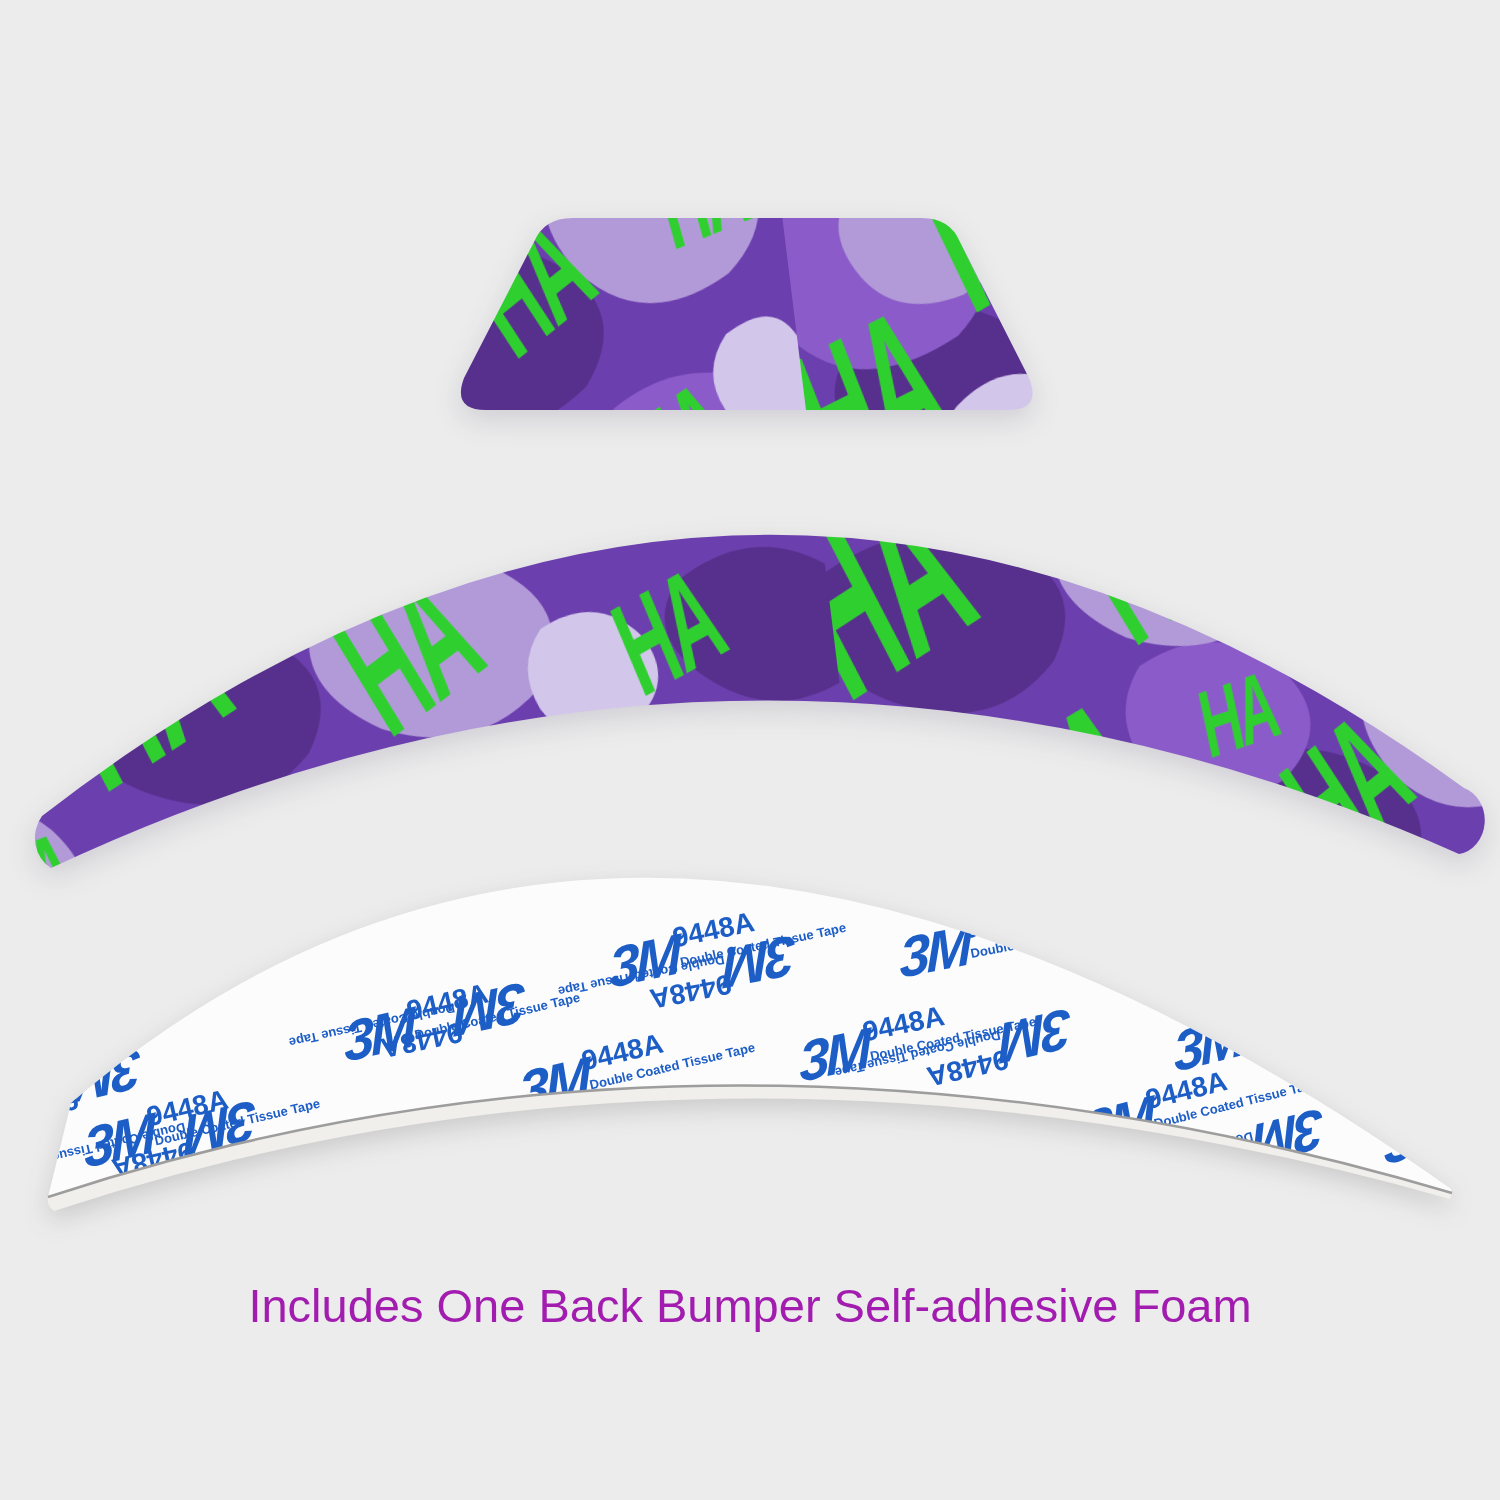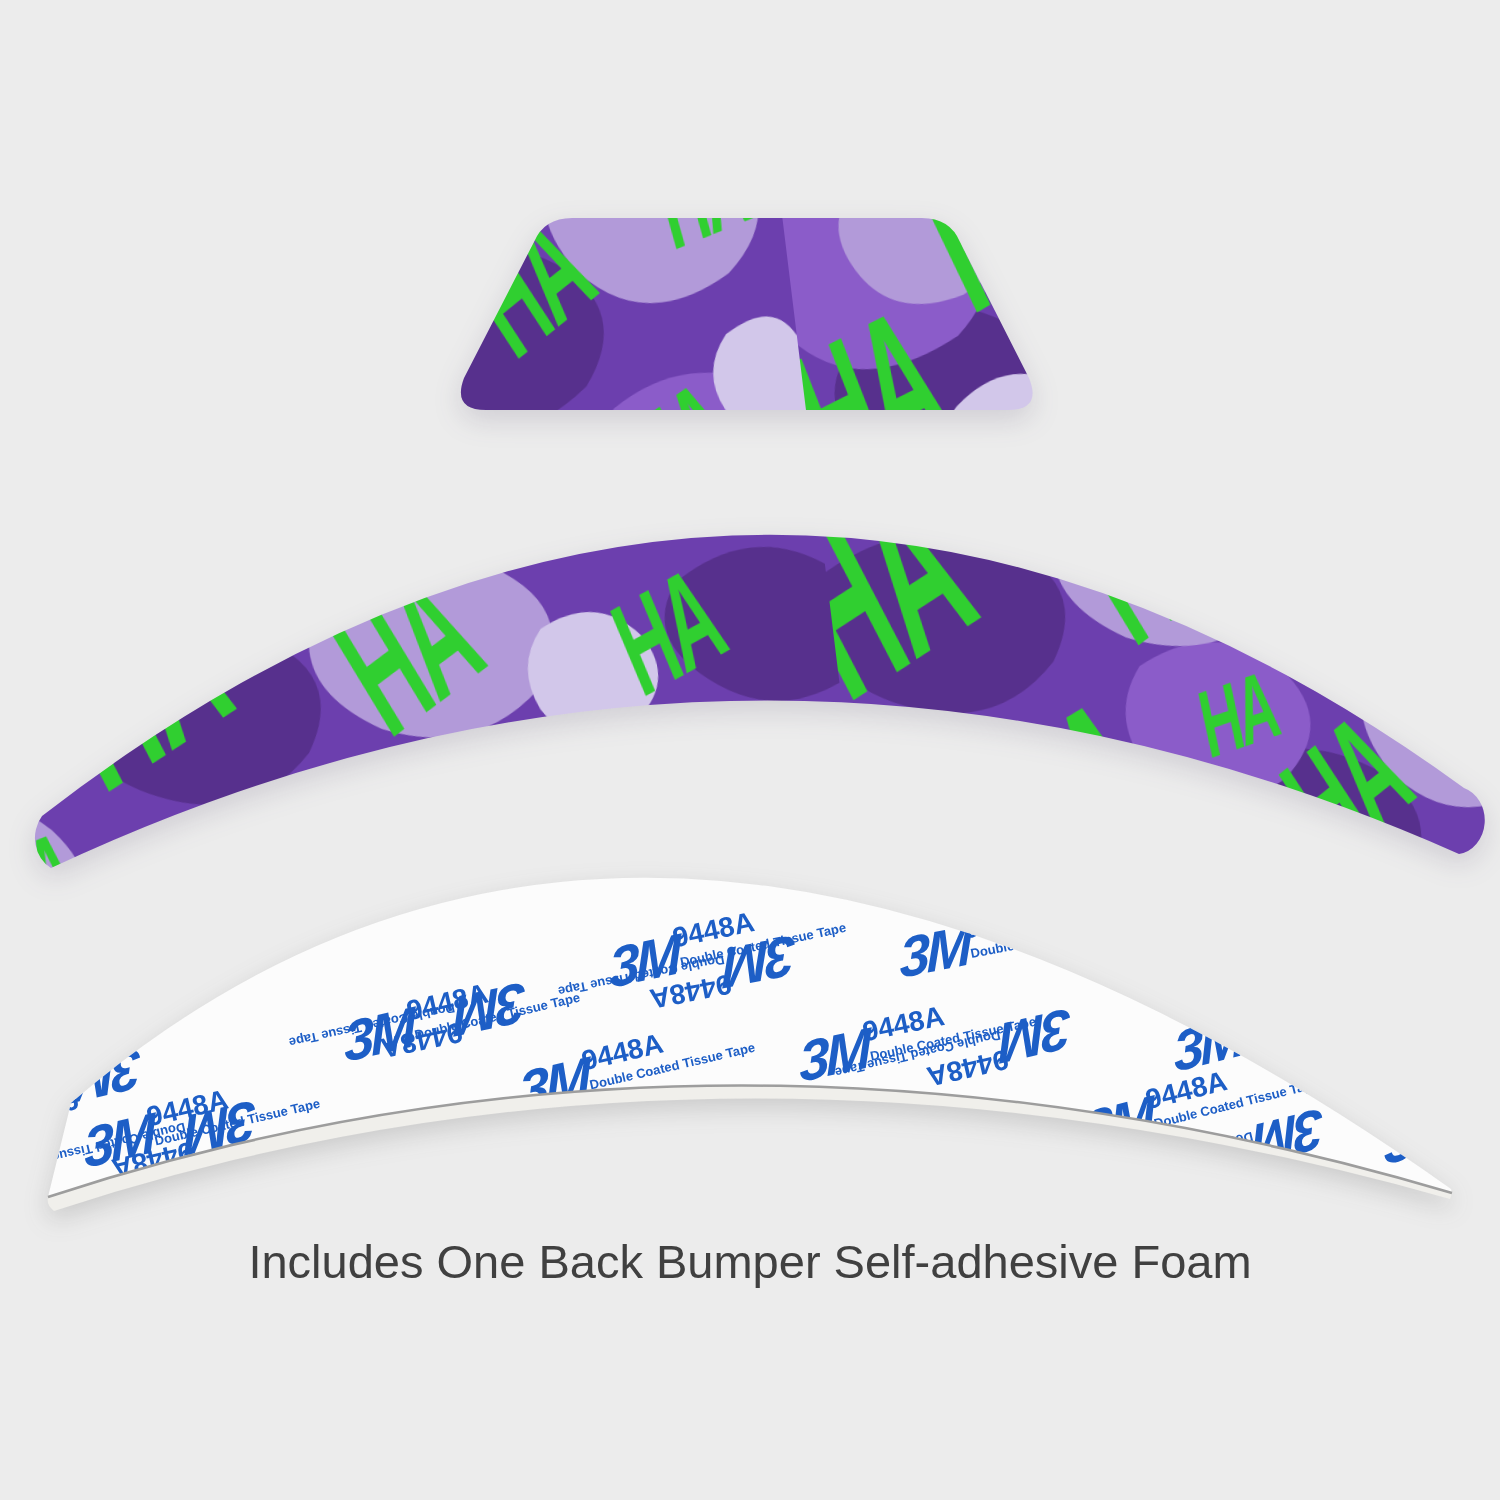--- a/index.html
+++ b/index.html
@@ -31,26 +31,26 @@
   }
   .tname {
     font-family: "Liberation Sans", sans-serif;
     font-weight: bold;
     font-size: 13px;
     letter-spacing: 0px;
   }
   .caption {
     position: absolute;
     left: 0;
-    top: 1236px;
+    top: 1280px;
     width: 100%;
     text-align: center;
     font-size: 47px;
     line-height: 1.1;
-    color: #404040;
+    color: #a21caf;
     font-family: "Liberation Sans", sans-serif;
   }
 </style>
 </head>
 <body>
 
 <div class="stage">
 
   <svg width="1500" height="1500" viewBox="0 0 1500 1500">
     <defs>

